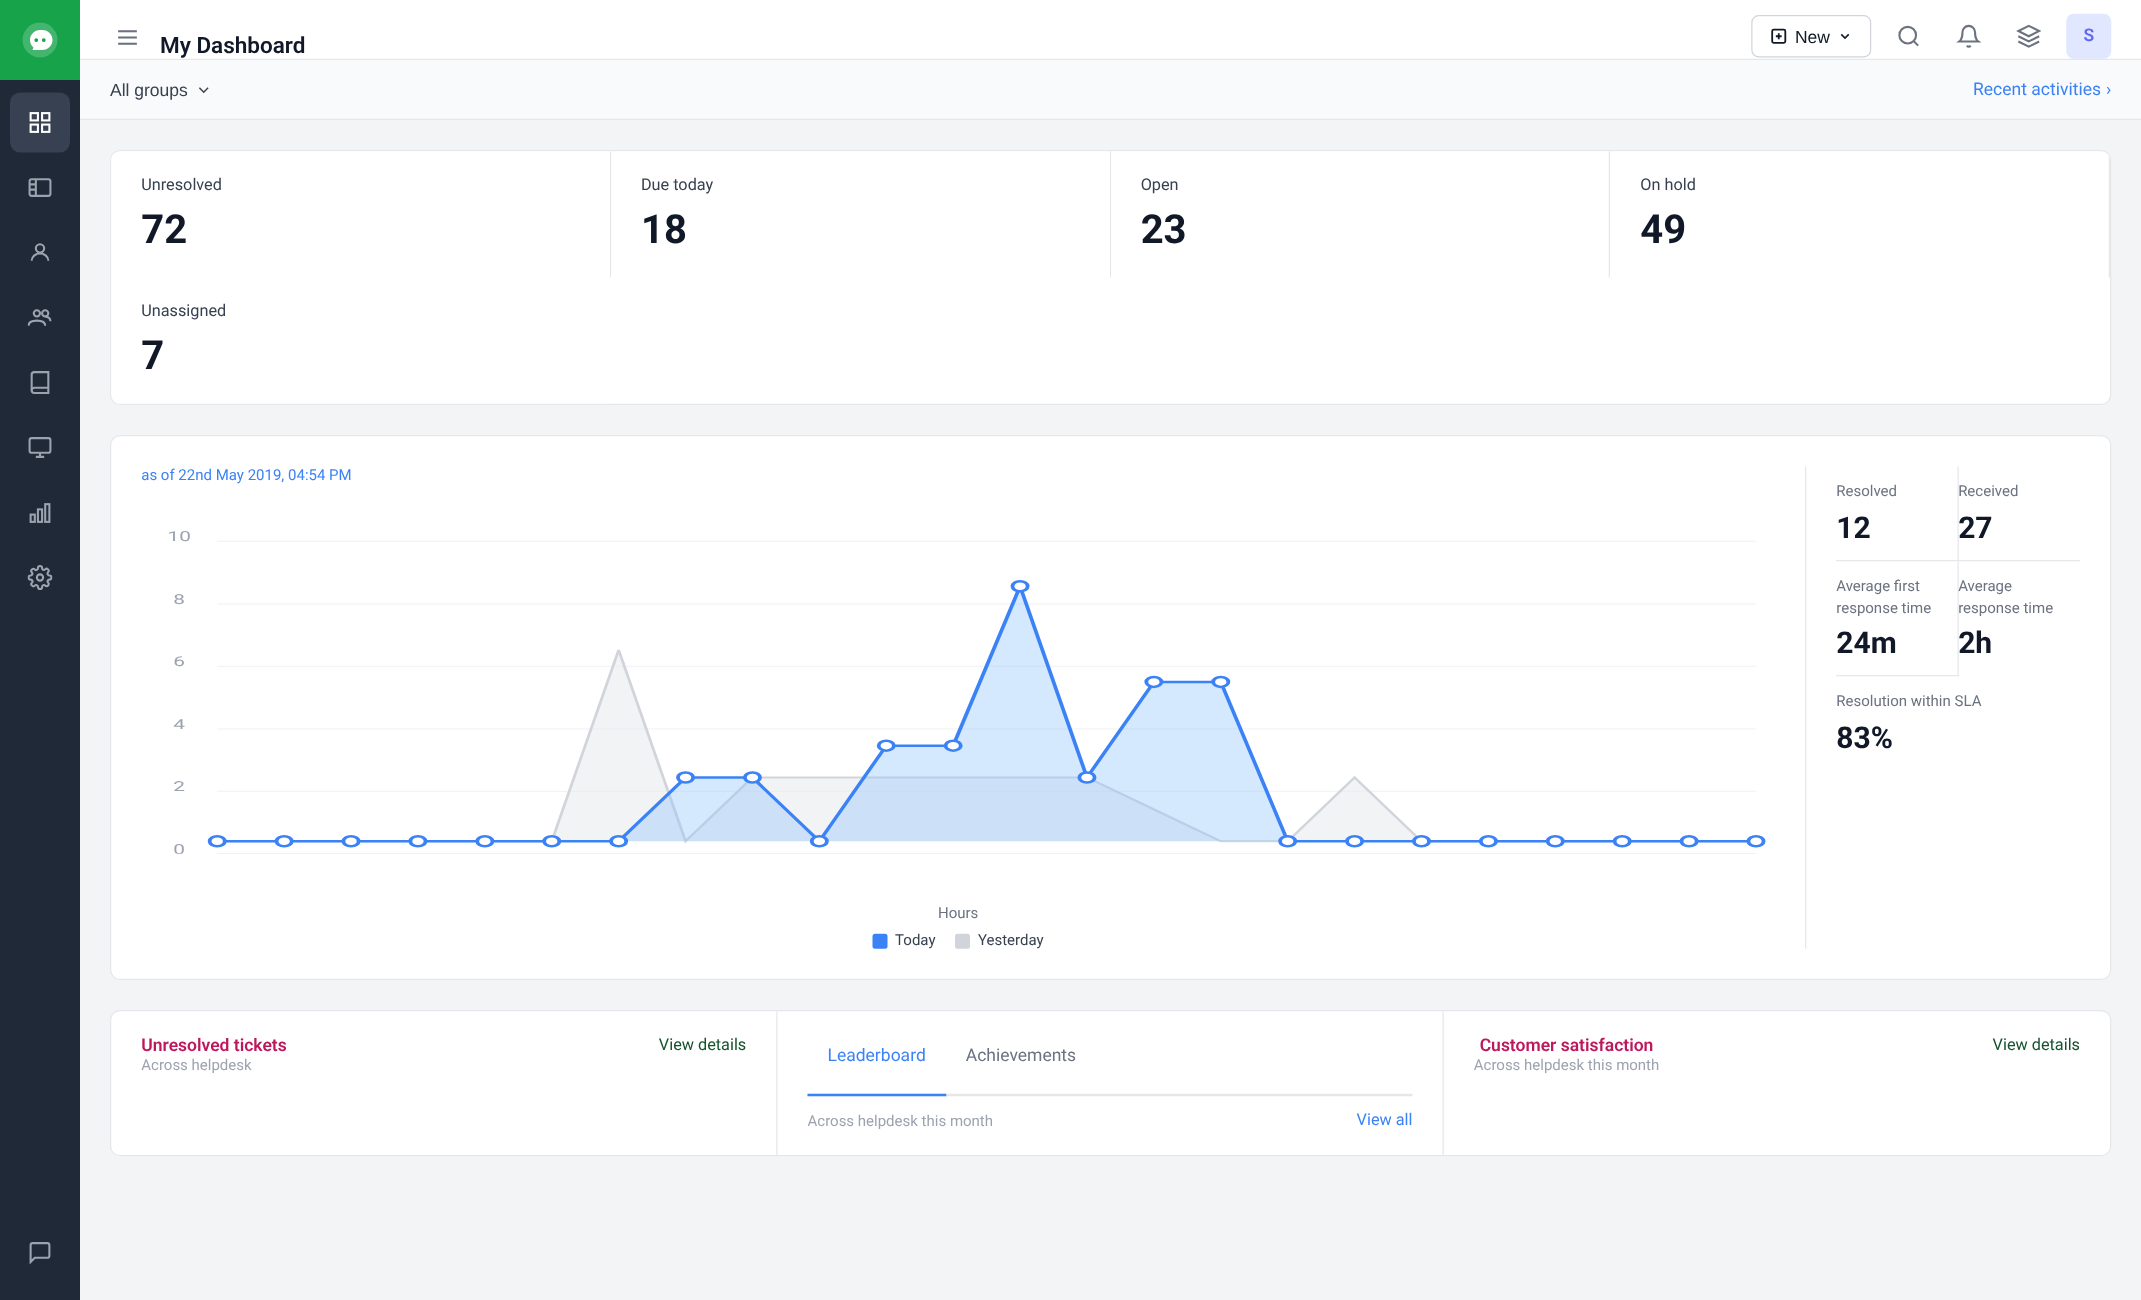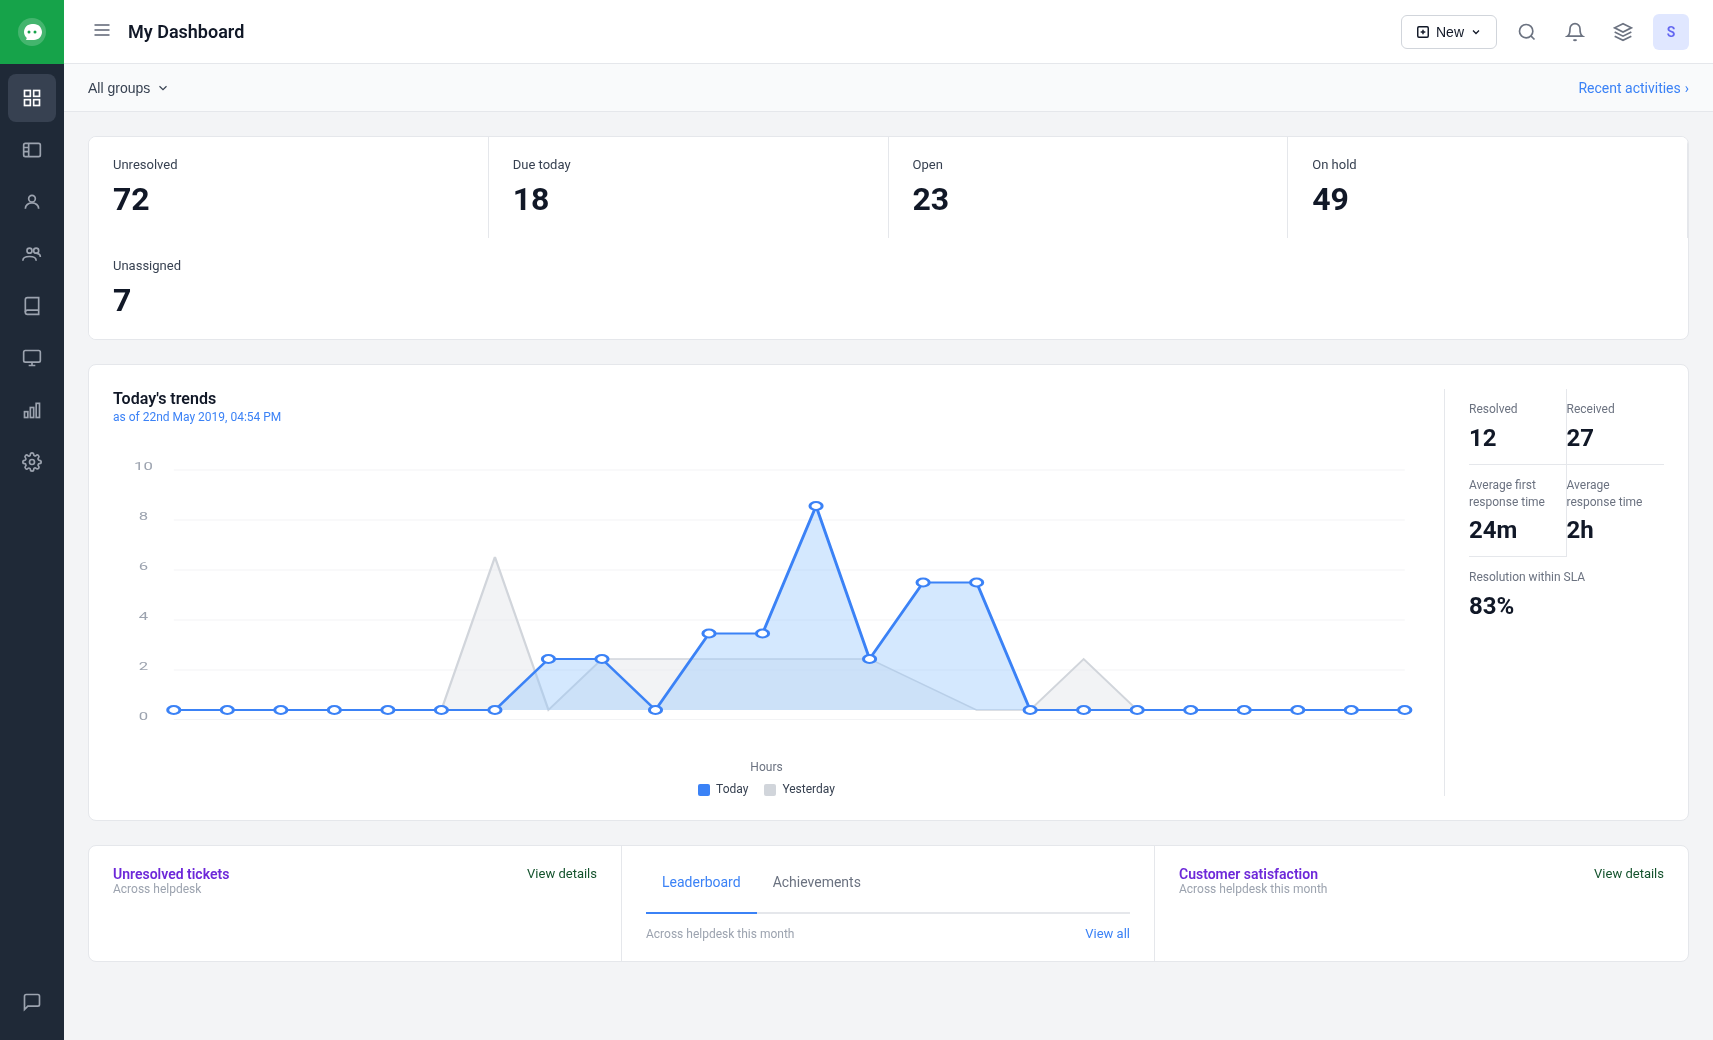--- a/index.html
+++ b/index.html
@@ -56,23 +56,23 @@
     .main {
       flex: 1;
       display: flex;
       flex-direction: column;
       overflow: hidden;
     }
 
     
     .topbar {
       background: #fff;
-      height: 64px;
-      display: flex;
-      align-items: center;
+      height: 48px;
+      display: flex;
+      align-items: flex-end;
       padding: 0 24px;
       border-bottom: 1px solid #e5e7eb;
       flex-shrink: 0;
     }
     .hamburger-btn {
       background: none;
       border: none;
       cursor: pointer;
       color: #6b7280;
       margin-right: 12px;
@@ -288,21 +288,22 @@
     .bottom-card:last-child { border-right: none; }
     .bottom-card-header {
       display: flex;
       justify-content: space-between;
       align-items: flex-start;
       margin-bottom: 4px;
     }
     .bottom-card-title {
       font-size: 14px;
       font-weight: 600;
-      color: #6d28d9;
+      color: #be185d;
+      text-align: center;
     }
     .bottom-card-subtitle {
       font-size: 12px;
       color: #9ca3af;
     }
     .view-details-link {
       font-size: 13px;
       color: #14532d;
       cursor: pointer;
     }
@@ -507,21 +508,20 @@
         <div class="stat-value">49</div>
       </div>
       <div class="stat-card">
         <div class="stat-label">Unassigned</div>
         <div class="stat-value">7</div>
       </div>
     </div>
 
     <div class="trends-section">
       <div class="trends-chart-area">
-        <div class="trends-title">Today's trends</div>
         <div class="trends-subtitle">as of 22nd May 2019, 04:54 PM</div>
 
         <div class="chart-wrapper">
           <svg class="chart" id="trend-chart" viewBox="0 0 860 280" preserveAspectRatio="none">
 
             <text x="20" y="280" font-size="11" fill="#9ca3af" text-anchor="middle">0</text>
             <text x="20" y="230" font-size="11" fill="#9ca3af" text-anchor="middle">2</text>
             <text x="20" y="180" font-size="11" fill="#9ca3af" text-anchor="middle">4</text>
             <text x="20" y="130" font-size="11" fill="#9ca3af" text-anchor="middle">6</text>
             <text x="20" y="80" font-size="11" fill="#9ca3af" text-anchor="middle">8</text>

